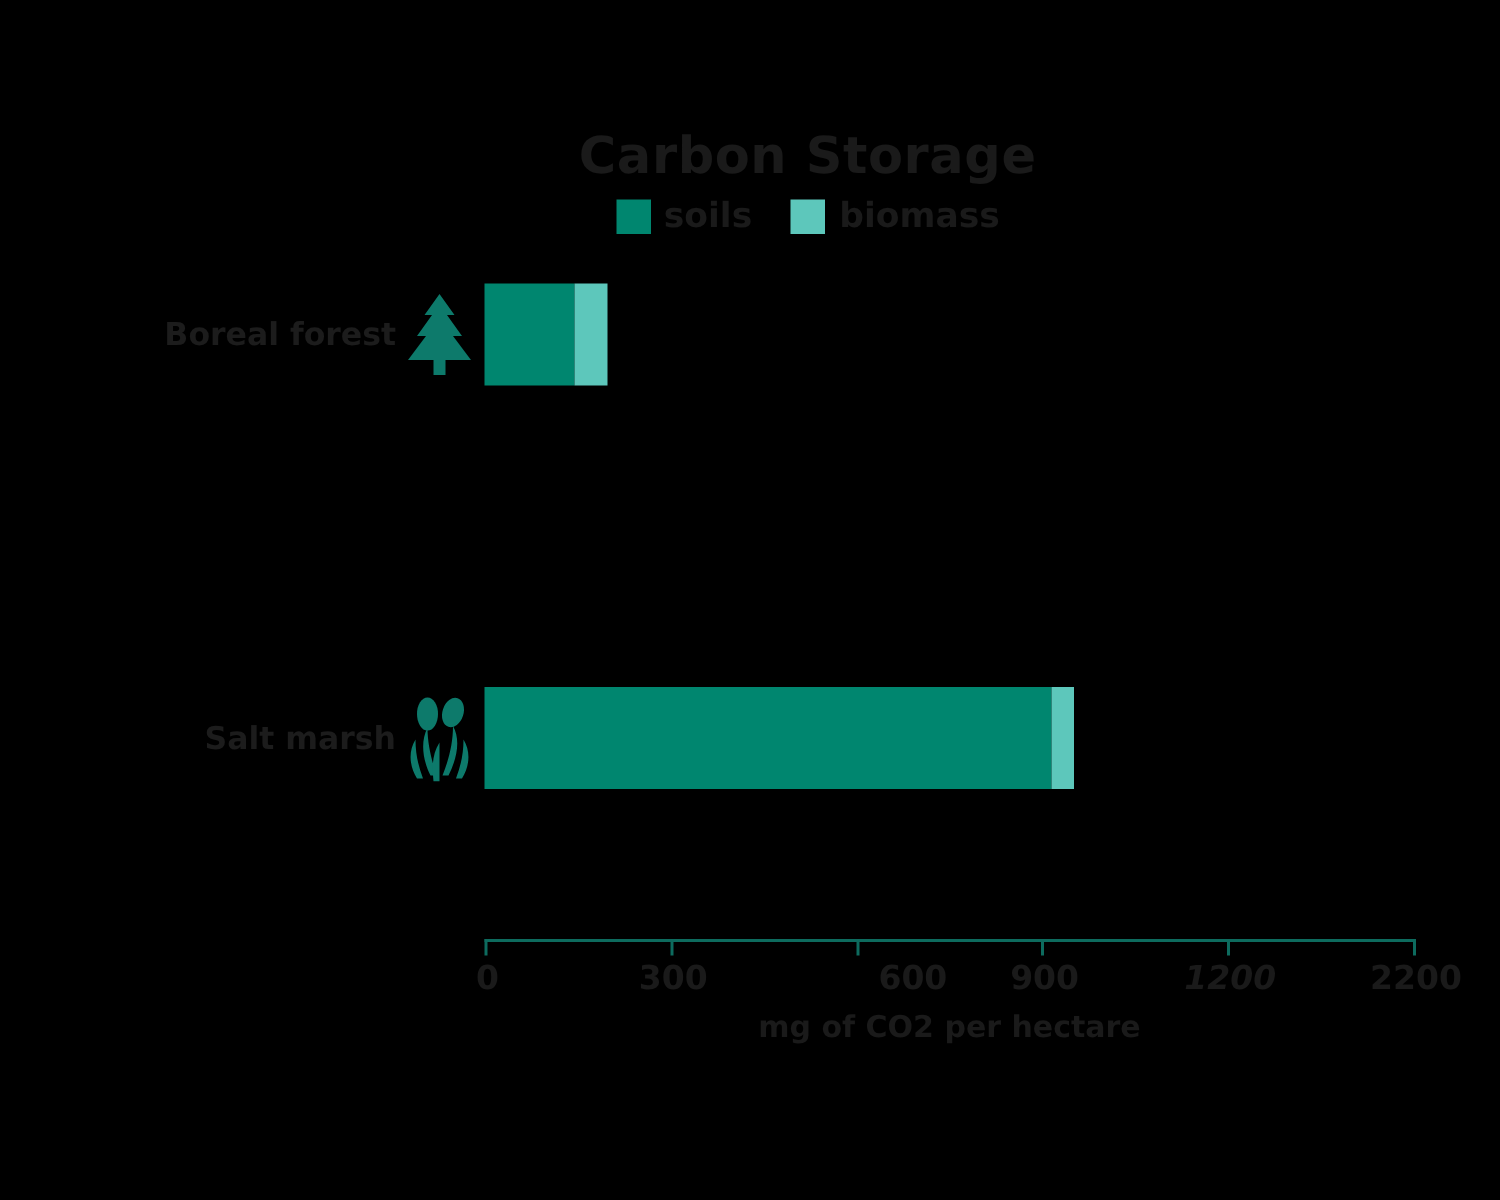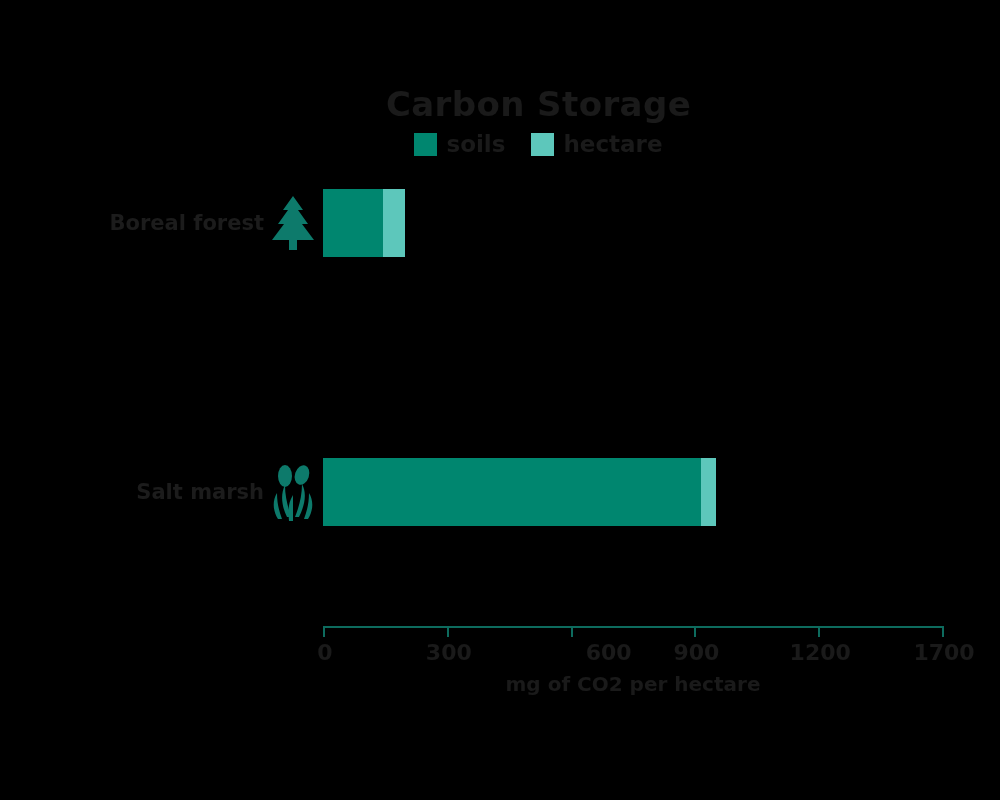--- a/index.html
+++ b/index.html
@@ -165,21 +165,21 @@
 
   <div class="chart-title">Carbon Storage</div>
 
   <div class="legend">
     <div class="legend-item">
       <span class="legend-swatch seg-soils" style="background: rgb(0, 134, 111);"></span>
       <span class="legend-label">soils</span>
     </div>
     <div class="legend-item">
       <span class="legend-swatch seg-biomass" style="background: rgb(93, 199, 187);"></span>
-      <span class="legend-label">hectare</span>
+      <span class="legend-label">biomass</span>
     </div>
   </div>
 
   <div class="plot">
 
     <div class="row" style="top:189px">
       <div class="row-label">Boreal forest</div>
       <div class="row-icon">
         <svg width="46" height="54" viewBox="0 0 46 54" fill="#0d7a6b">
           <path d="M23 0 L33 14 H28 L38 28 H32 L44 44 H27 V54 H19 V44 H2 L14 28 H8 L18 14 H13 Z"></path>
@@ -219,19 +219,19 @@
     <div class="tick" style="left: 430.8px;"></div>
     <div class="tick" style="left: 554.6px;"></div>
     <div class="tick" style="left: 678.4px;"></div>
     <div class="tick" style="left: 802.2px;"></div>
     <div class="tick" style="left:926px"></div>
 
     <div class="tick-label" style="left:309px">0</div>
     <div class="tick-label" style="left: 432.8px;">300</div>
     <div class="tick-label" style="left: 556.6px; margin-left: 36px;">600</div>
     <div class="tick-label" style="left: 680.4px;">900</div>
-    <div class="tick-label" style="left: 804.2px;">1200</div>
-    <div class="tick-label" style="left:928px">1700</div>
+    <div class="tick-label" style="left: 804.2px; font-style: italic;">1200</div>
+    <div class="tick-label" style="left:928px">2200</div>
 
     <div class="axis-title">mg of CO2 per hectare</div>
 
   </div>
 </div>
 
 </body></html>

